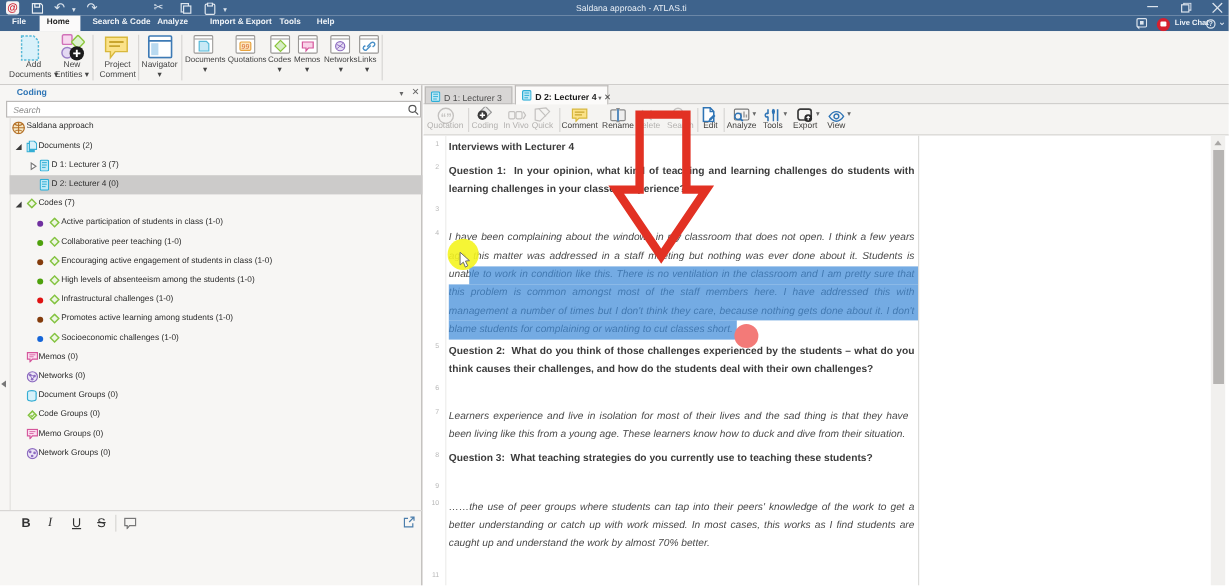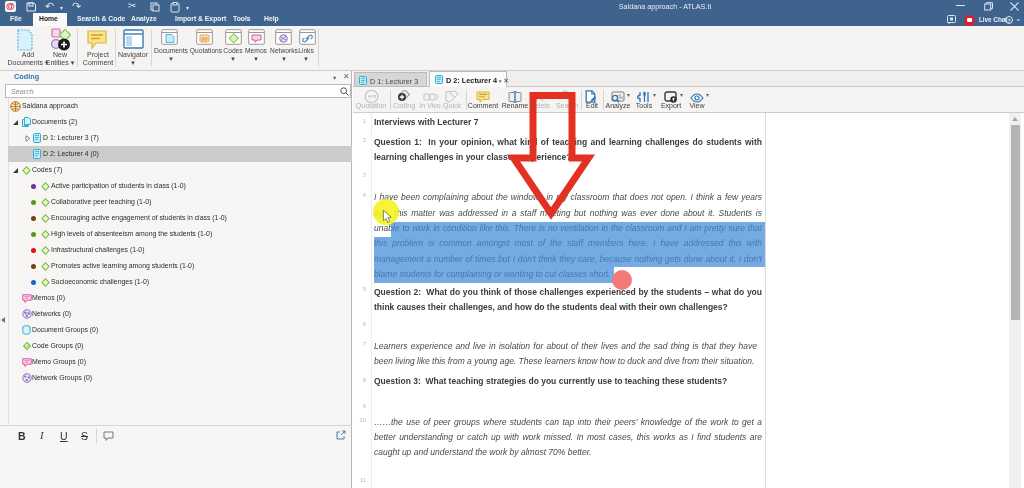--- a/index.html
+++ b/index.html
@@ -26,21 +26,21 @@
 <div class="ab" style="left:128px;top:0px;color:#dde5ee;font-size:10px">✂</div>
 <svg class="ab" style="left:150px;top:2px" width="10" height="10" viewBox="0 0 10 10">
     <rect x="1" y="1" width="6" height="7" fill="none" stroke="#dde5ee"></rect>
     <rect x="3" y="3" width="6" height="6" fill="#3e638c" stroke="#dde5ee"></rect>
   </svg>
 <svg class="ab" style="left:170px;top:1.5px" width="10" height="11" viewBox="0 0 10 11">
     <rect x="1" y="1.5" width="8" height="8.5" rx="1" fill="none" stroke="#dde5ee"></rect>
     <rect x="3" y="0.5" width="4" height="2.5" fill="#3e638c" stroke="#dde5ee"></rect>
   </svg>
 <div class="ab" style="left:186px;top:3.5px;color:#dde5ee;font-size:6px">▾</div>
-<div class="ab" style="left:383px;top:0;width:256px;height:13px;color:#e8eef5;font-size:7.2px;text-align:right;line-height:13px"><span style="position:relative;left:72px">Saldana approach - ATLAS.ti</span></div>
+<div class="ab" style="left:408px;top:0;width:256px;height:13px;color:#e8eef5;font-size:7.2px;text-align:left;line-height:13px"><span style="position:relative;left:72px">Saldana approach - ATLAS.ti</span></div>
 
 <div class="ab" style="left:956px;top:5px;width:9px;height:1.4px;background:#dce4ed"></div>
 <svg class="ab" style="left:984px;top:2px" width="9" height="9" viewBox="0 0 9 9">
     <rect x="0.7" y="2" width="6" height="6" fill="none" stroke="#dce4ed"></rect>
     <path d="M2.5 2V0.7h6V6.5h-1.6" fill="none" stroke="#dce4ed"></path>
   </svg>
 <svg class="ab" style="left:1010px;top:2px" width="9" height="9" viewBox="0 0 9 9">
     <path d="M0.5 0.5l8 8M8.5 0.5l-8 8" stroke="#dce4ed" stroke-width="1.1"></path>
   </svg>
 
@@ -408,25 +408,25 @@
     <div class="ab" style="left:355px;top:192px;width:11px;text-align:right;font-size:5.8px;color:#b8b8b8">4</div>
     <div class="ab" style="left:355px;top:286px;width:11px;text-align:right;font-size:5.8px;color:#b8b8b8">5</div>
     <div class="ab" style="left:355px;top:321px;width:11px;text-align:right;font-size:5.8px;color:#b8b8b8">6</div>
     <div class="ab" style="left:355px;top:341px;width:11px;text-align:right;font-size:5.8px;color:#b8b8b8">7</div>
     <div class="ab" style="left:355px;top:376.5px;width:11px;text-align:right;font-size:5.8px;color:#b8b8b8">8</div>
     <div class="ab" style="left:355px;top:403px;width:11px;text-align:right;font-size:5.8px;color:#b8b8b8">9</div>
     <div class="ab" style="left:355px;top:417px;width:11px;text-align:right;font-size:5.8px;color:#b8b8b8">10</div>
     <div class="ab" style="left:355px;top:477px;width:11px;text-align:right;font-size:5.8px;color:#b8b8b8">11</div>
   </div>
 <div id="doctext">
-    <div class="ab" style="left:374px;top:115px;width:388px;font-size:8.5px;line-height:15.35px;text-align:justify;font-weight:bold;color:#3b3b3b;">Interviews with Lecturer 7</div>
+    <div class="ab" style="left:374px;top:115px;width:388px;font-size:8.5px;line-height:15.35px;text-align:justify;font-weight:bold;color:#3b3b3b;">Interviews with Lecturer 4</div>
     <div class="ab" style="left:374px;top:134.5px;width:388px;font-size:8.5px;line-height:15.35px;text-align:justify;font-weight:bold;color:#3b3b3b;">Question 1:&nbsp; In your opinion, what kind of teaching and learning challenges do students with learning challenges in your classes, experience?</div>
     <div class="ab" style="left:374px;top:190.3px;width:388px;font-size:8.5px;line-height:15.35px;text-align:justify;font-style:italic;color:#4a4a4a;">I have been complaining about the windows in my classroom that does not open. I think a few years ago, this matter was addressed in a staff meeting but nothing was ever done about it. Students is unable to work in condition like this. There is no ventilation in the classroom and I am pretty sure that this problem is common amongst most of the staff members here. I have addressed this with management a number of times but I don't think they care, because nothing gets done about it. I don't blame students for complaining or wanting to cut classes short.</div>
     <div class="ab" style="left:374px;top:284.5px;width:388px;font-size:8.5px;line-height:15.35px;text-align:justify;font-weight:bold;color:#3b3b3b;">Question 2:&nbsp; What do you think of those challenges experienced by the students – what do you think causes their challenges, and how do the students deal with their own challenges?</div>
-    <div class="ab" style="left:374px;top:338.5px;width:383px;font-size:8.5px;line-height:15.35px;text-align:justify;font-style:italic;color:#4a4a4a;">Learners experience and live in isolation for about of their lives and the sad thing is that they have been living like this from a young age. These learners know how to duck and dive from their situation.</div>
+    <div class="ab" style="left:374px;top:338.5px;width:383px;font-size:8.5px;line-height:15.35px;text-align:justify;font-style:italic;color:#4a4a4a;">Learners experience and live in isolation for most of their lives and the sad thing is that they have been living like this from a young age. These learners know how to duck and dive from their situation.</div>
     <div class="ab" style="left:374px;top:373.5px;width:388px;font-size:8.5px;line-height:15.35px;text-align:justify;font-weight:bold;color:#3b3b3b;">Question 3:&nbsp; What teaching strategies do you currently use to teaching these students?</div>
     <div class="ab" style="left:374px;top:414.5px;width:388px;font-size:8.5px;line-height:15.35px;text-align:justify;font-style:italic;color:#4a4a4a;">……the use of peer groups where students can tap into their peers' knowledge of the work to get a better understanding or catch up with work missed. In most cases, this works as I find students are caught up and understand the work by almost 70% better.</div>
   </div>
 
 <div class="ab" style="left:391px;top:221.5px;width:374px;height:15.3px;background:rgba(62,138,216,0.72)"></div>
 <div class="ab" style="left:374px;top:236.8px;width:391px;height:30.6px;background:rgba(62,138,216,0.72)"></div>
 <div class="ab" style="left:374px;top:267.4px;width:240px;height:15.6px;background:rgba(62,138,216,0.72)"></div>
 
 <div class="ab" style="left:1009px;top:113px;width:12px;height:375px;background:#f1f0ee"></div>
 <div class="ab" style="left:1012px;top:117px;width:0;height:0;border-left:3.5px solid transparent;border-right:3.5px solid transparent;border-bottom:4px solid #a9a7a5"></div>

